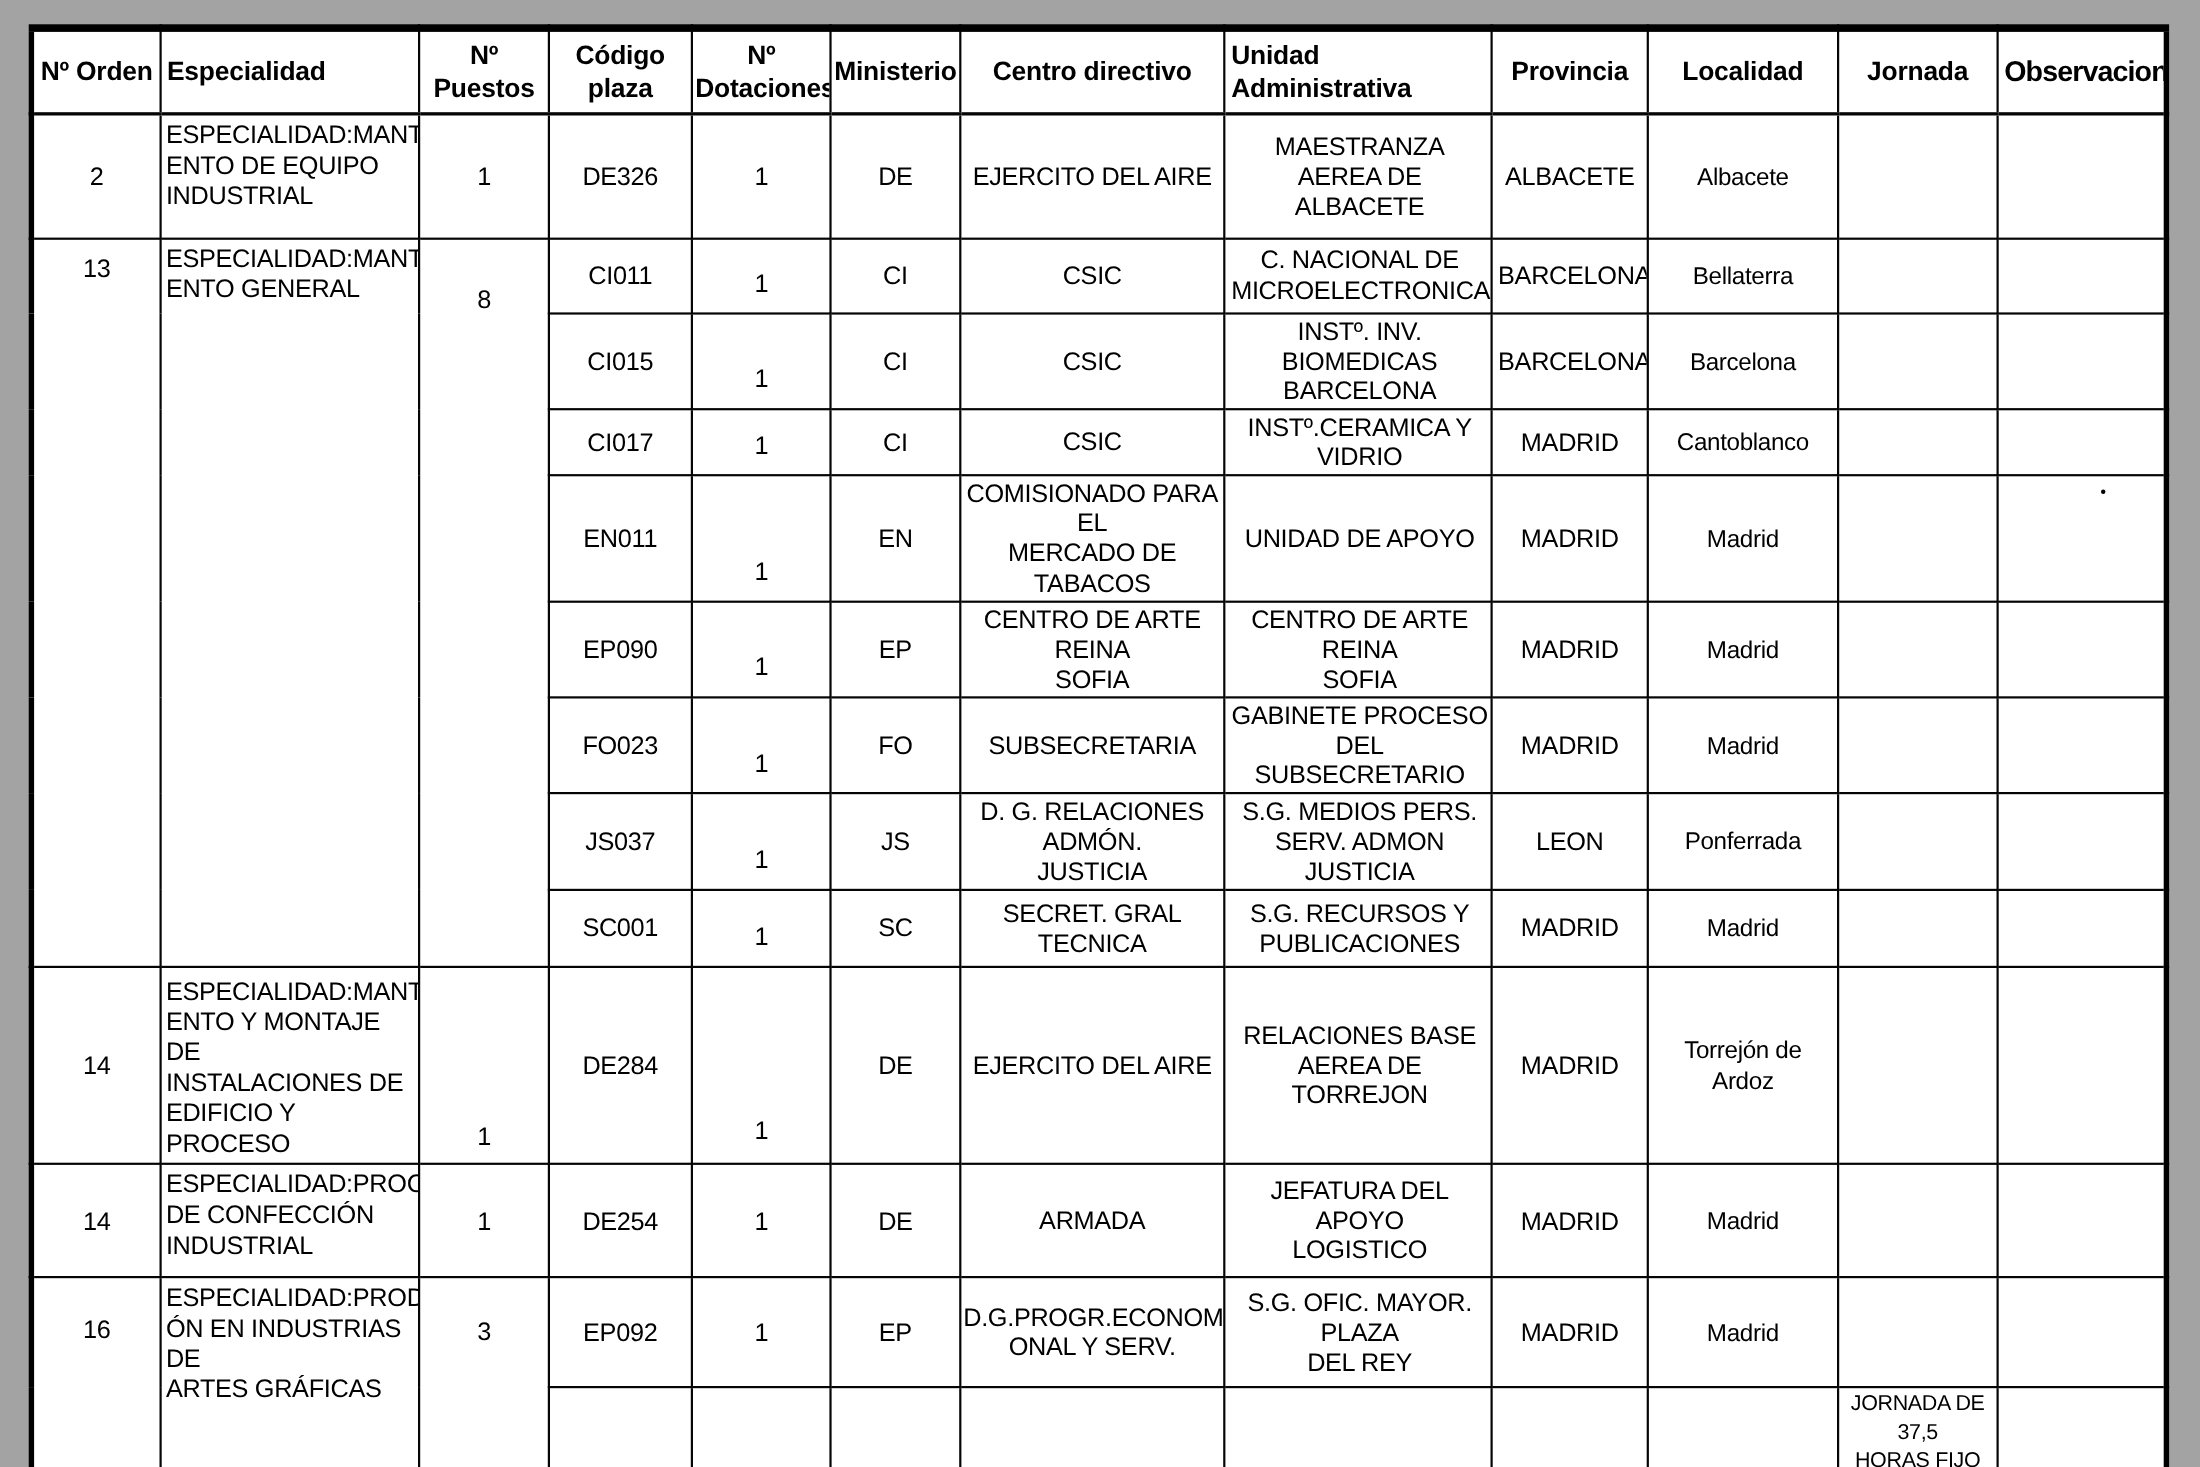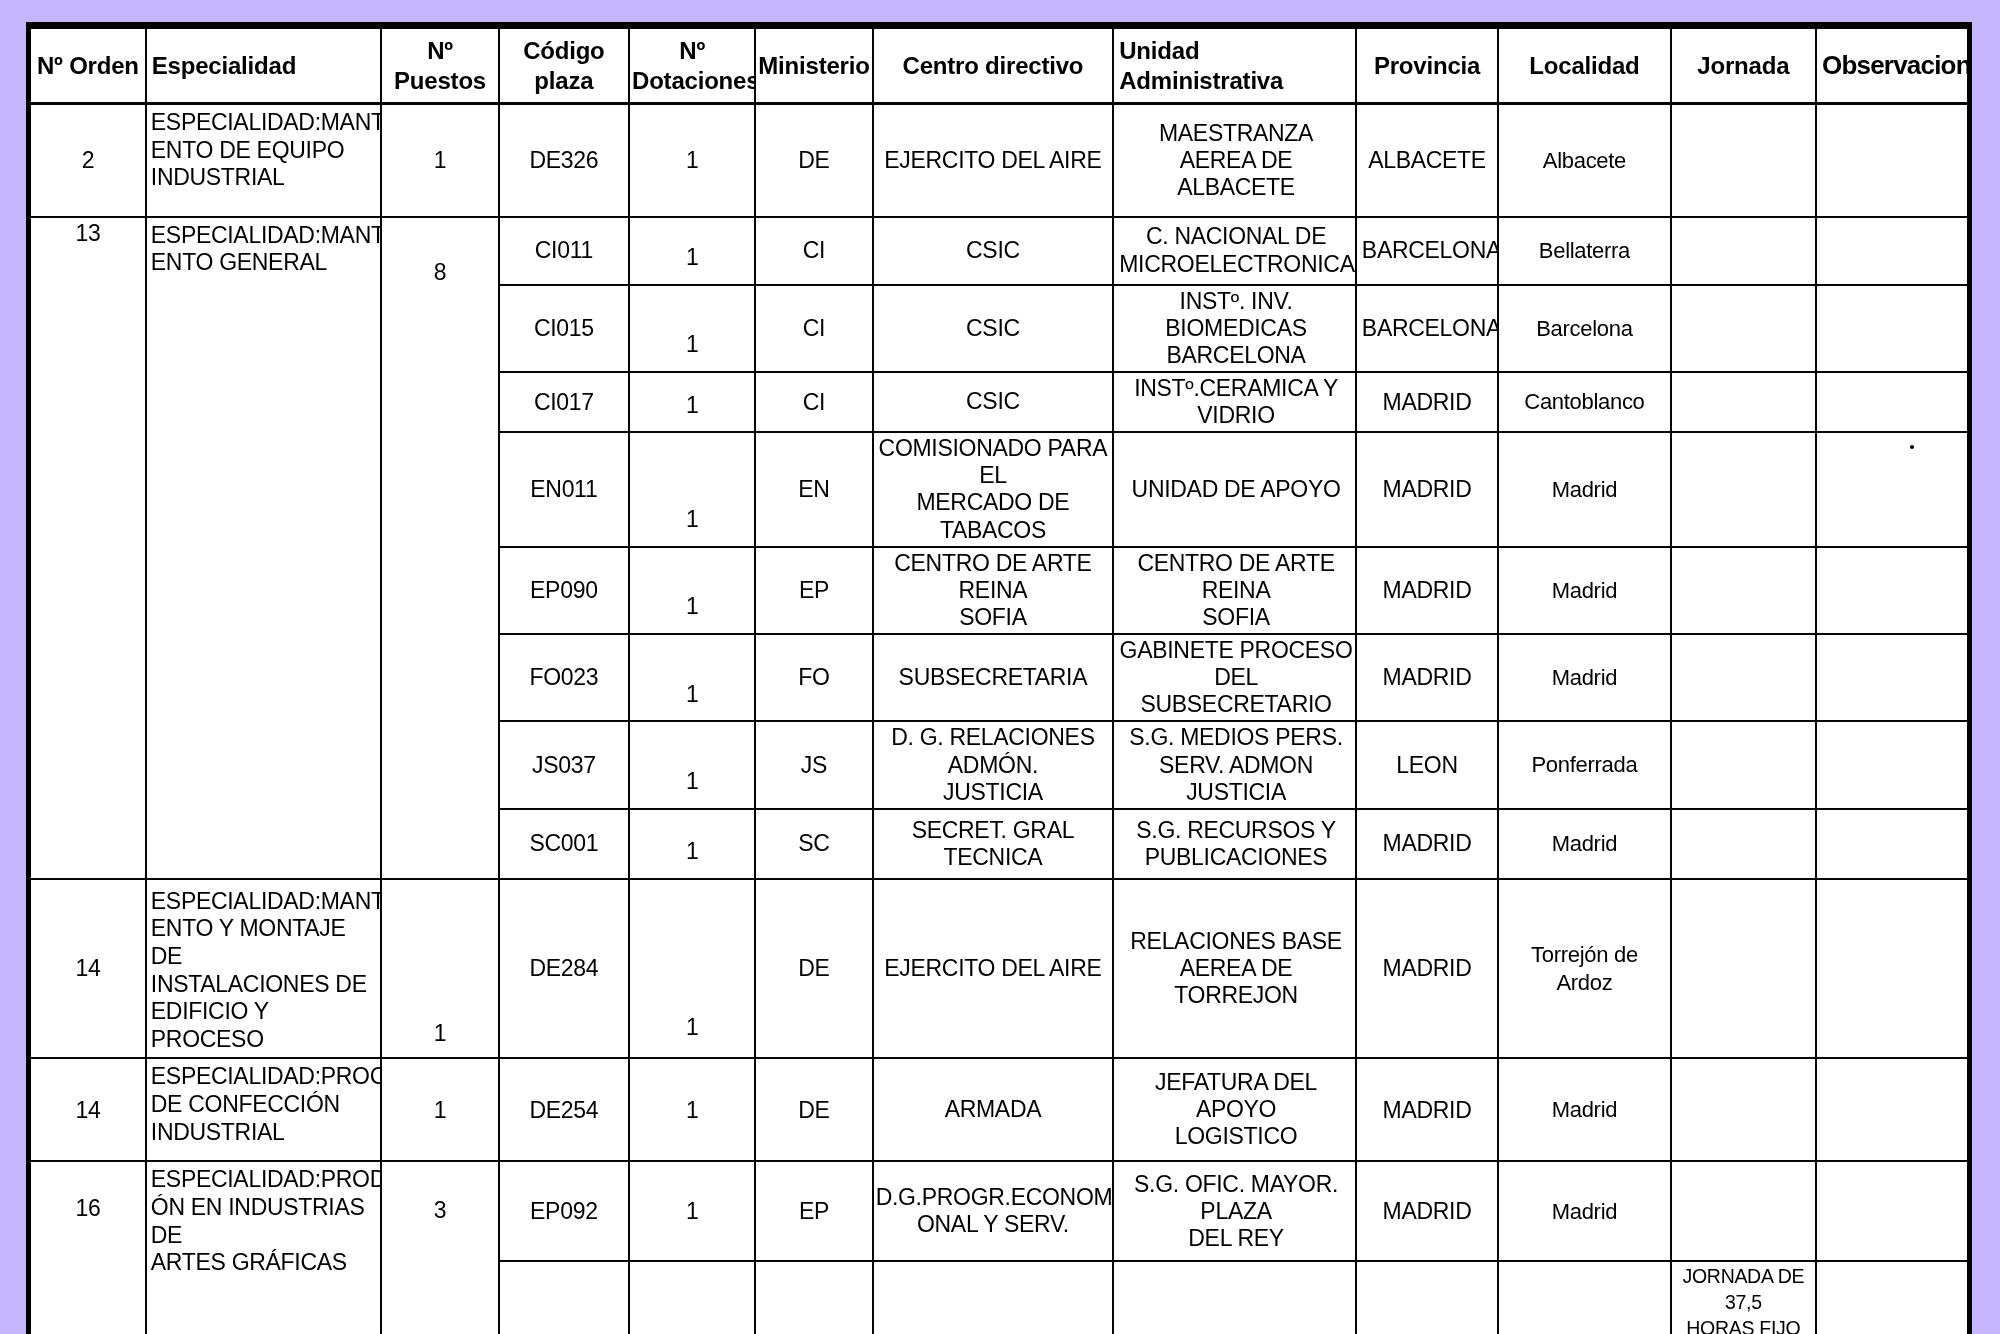--- a/index.html
+++ b/index.html
@@ -9,21 +9,21 @@
     width: 2000px;
     height: 1334px;
     overflow: hidden;
     font-family: "Liberation Sans", "DejaVu Sans", sans-serif;
     color: #000;
   }
   #page {
     position: relative;
     width: 2000px;
     height: 1334px;
-    background: #c4b5fd;
+    background: #a3a3a3;
   }
   table#positions-table {
     position: absolute;
     left: 26px;
     top: 22px;
     width: 1946px;
     border-collapse: collapse;
     table-layout: fixed;
     border: 5px solid #000;
     border-top-width: 7px;
@@ -59,21 +59,21 @@
   td.c-unidad {
     text-align: center;
     padding: 2px 2px 2px 5px;
     line-height: 1.18;
   }
   td.c-centro { line-height: 1.18; padding: 2px 2px; }
   td.c-jornada { font-size: 19.5px; line-height: 1.32; padding: 2px 2px; }
   td.c-localidad { font-size: 22px; }
 
   
-  tr.g13 td.c-orden   { vertical-align: top; padding-top: 1px; }
+  tr.g13 td.c-orden   { vertical-align: top; padding-top: 12px; }
   tr.g13 td.c-puestos { vertical-align: top; padding-top: 40px; }
   tr.g13 td.c-dotaciones { vertical-align: bottom; padding-bottom: 12px; }
   tr.g14 td.c-especialidad { padding-top: 8px; }
   tr.g14 td.c-puestos { vertical-align: bottom; padding-bottom: 10px; }
   tr.g14 td.c-dotaciones { vertical-align: bottom; padding-bottom: 16px; }
   tr.g16 td.c-orden   { vertical-align: top; padding-top: 32px; }
   tr.g16 td.c-puestos { vertical-align: top; padding-top: 34px; }
 
   
   td.speck { position: relative; }

